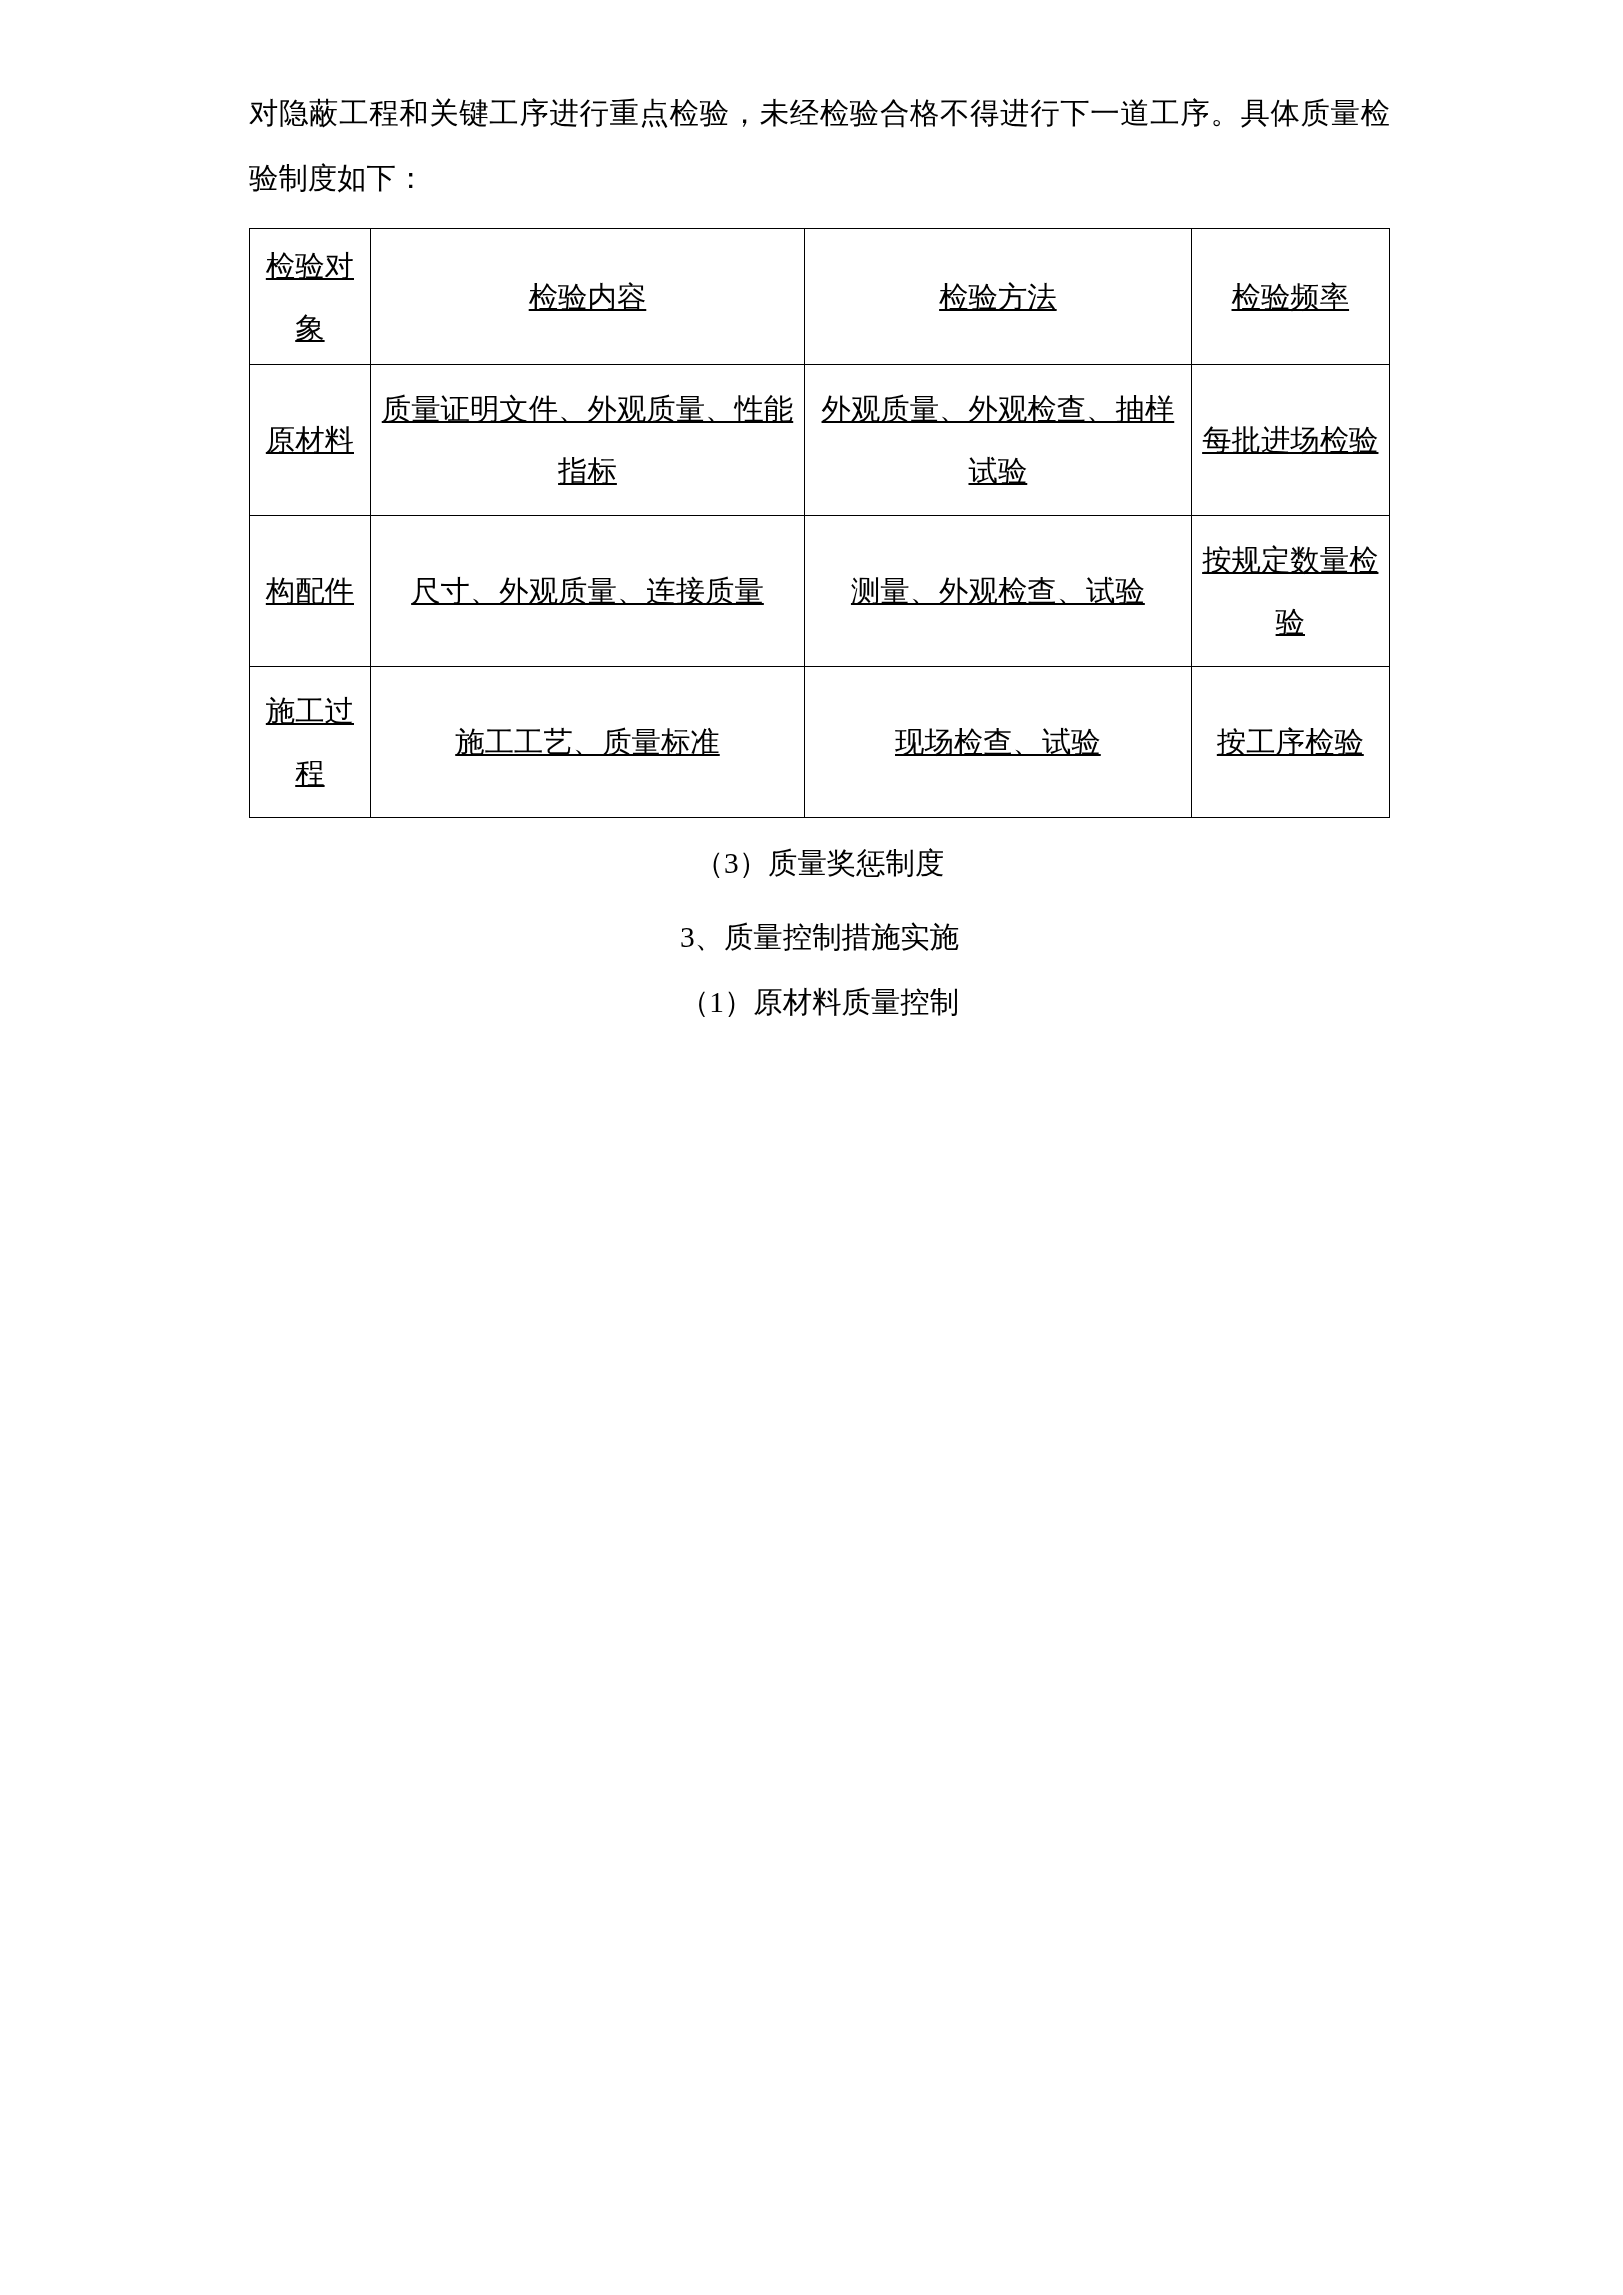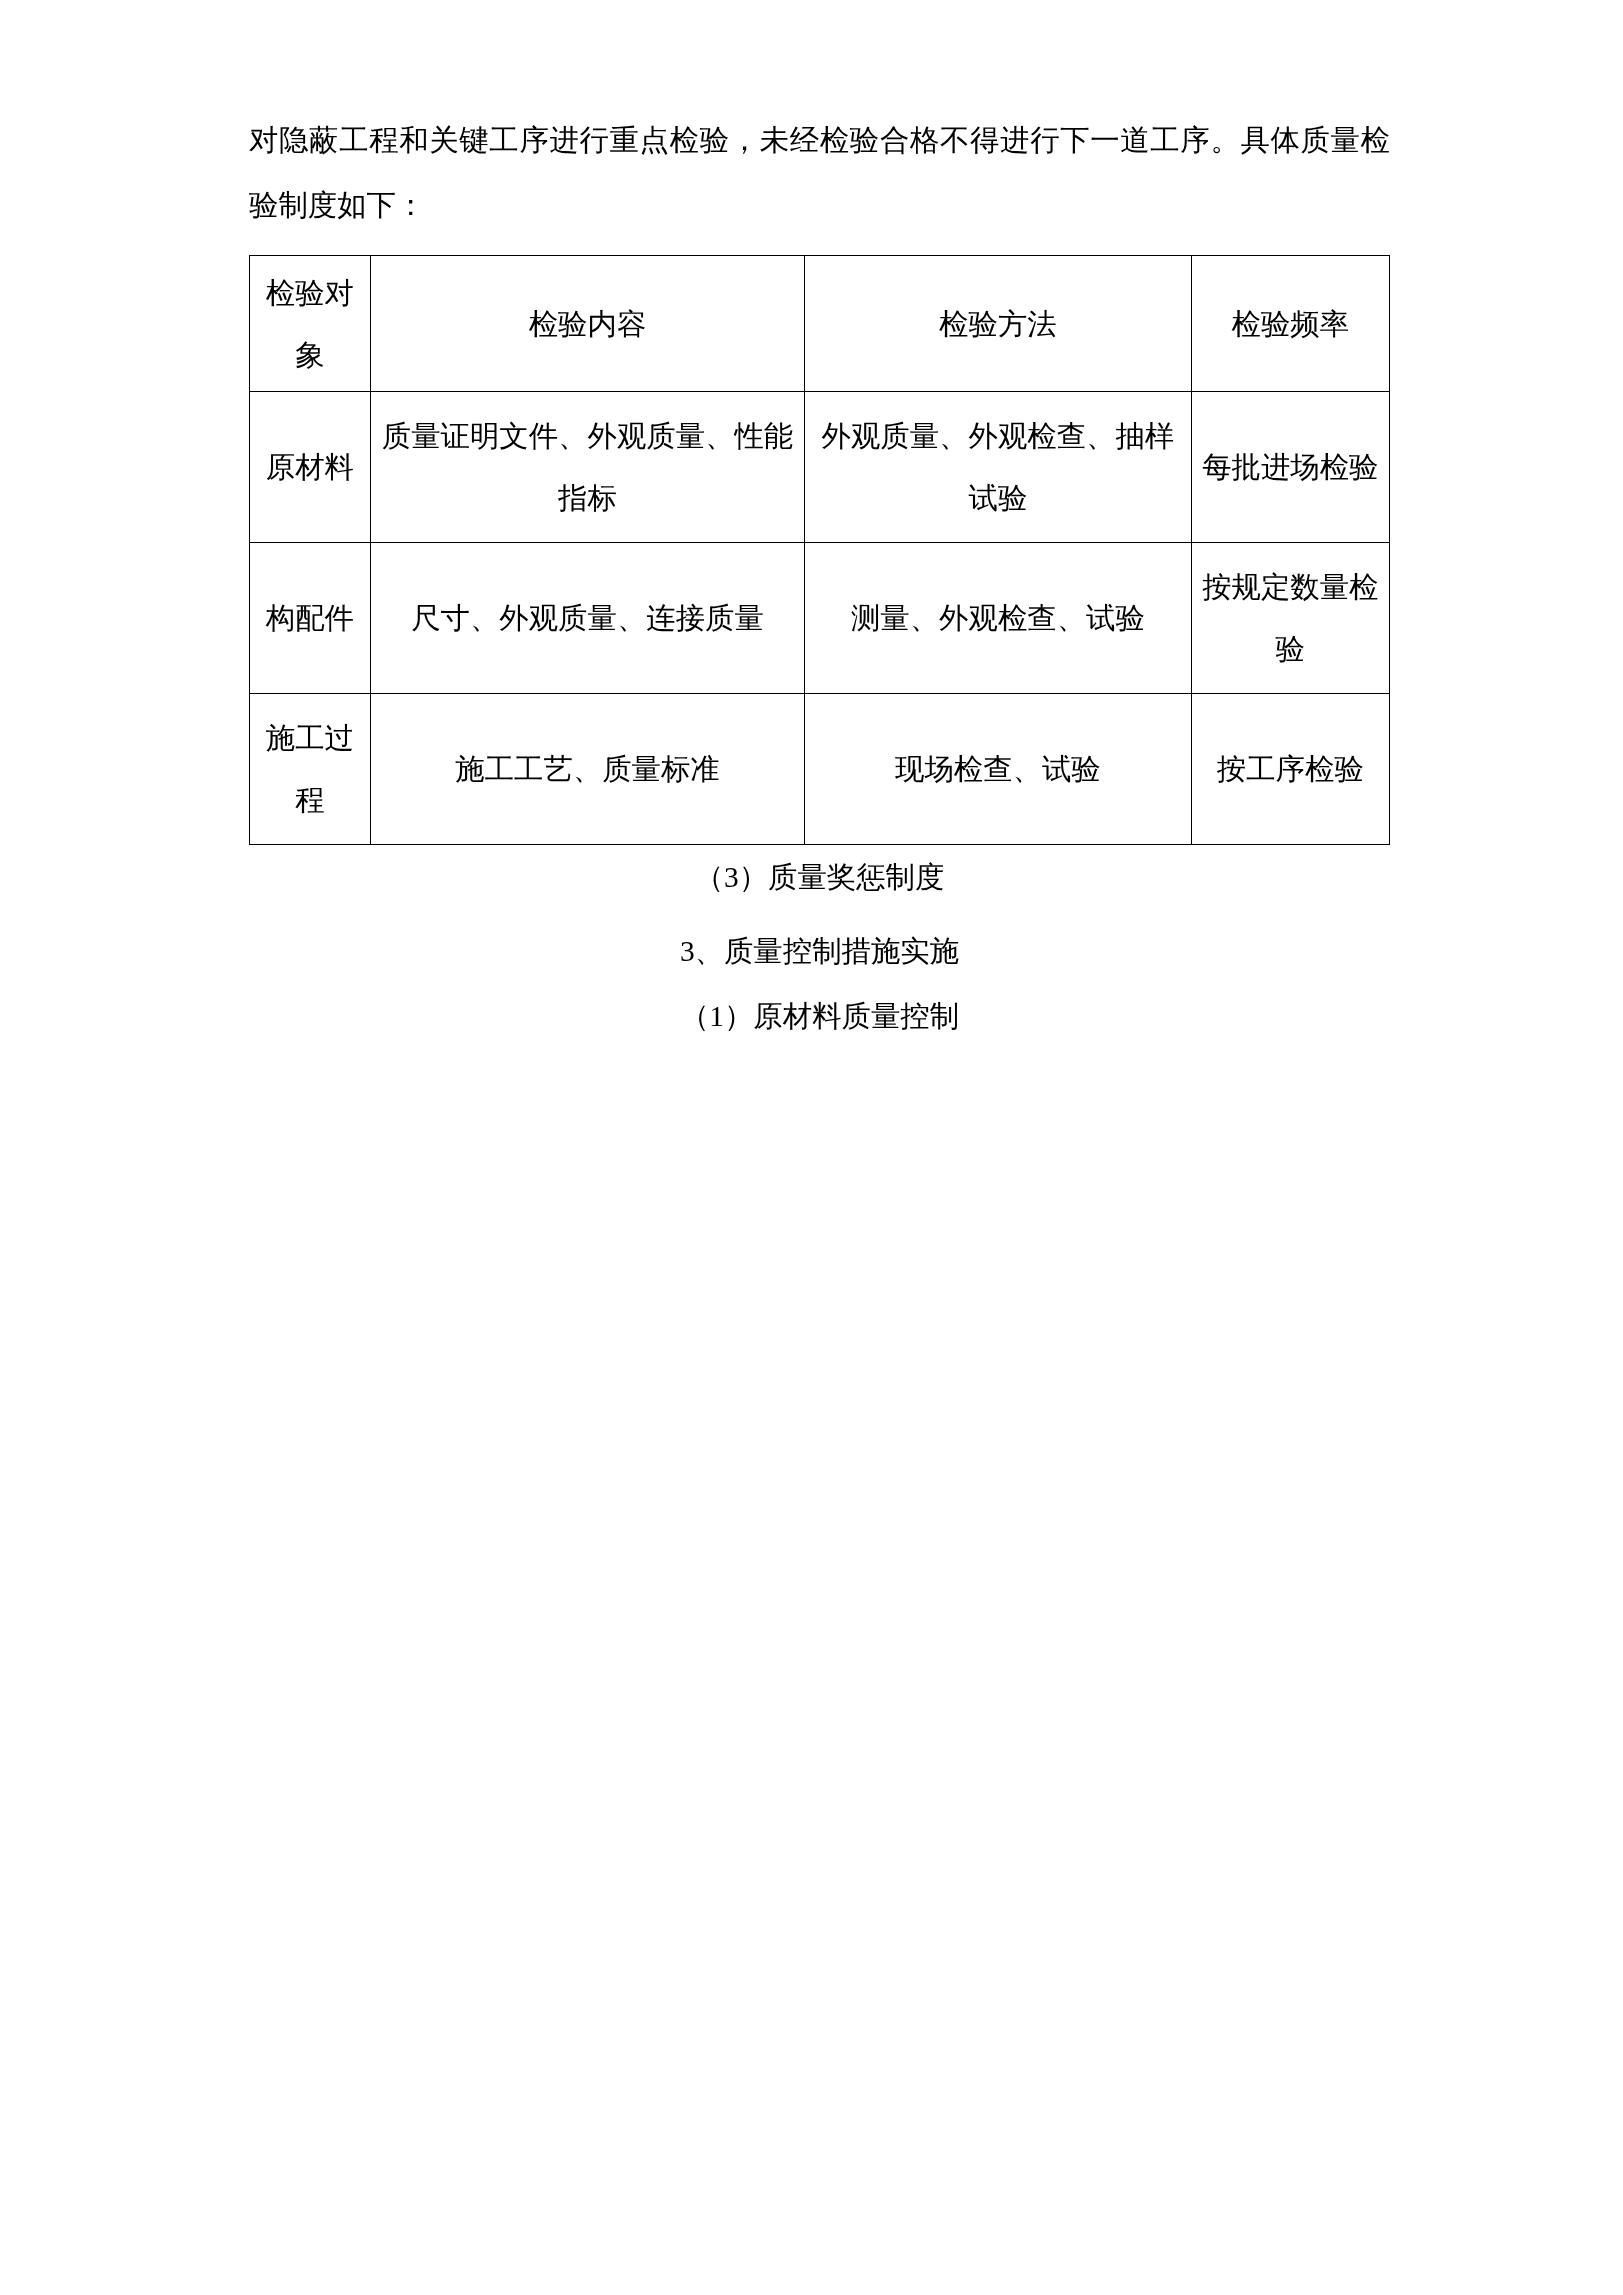--- a/index.html
+++ b/index.html
@@ -7,40 +7,42 @@
   body {
     width: 1623px;
     height: 2295px;
     font-family: "Liberation Serif", "DejaVu Serif", serif;
     color: #000000;
     overflow: hidden;
   }
   .page {
     width: 1623px;
     height: 2295px;
-    padding: 108px 233px 0 249px;
+    padding: 81px 233px 0 249px;
   }
   .para {
     font-size: 29.4px;
     line-height: 65px;
     text-align: justify;
     word-break: break-all;
   }
   .indent { text-indent: 59px; }
   .heading-line {
     font-size: 29.4px;
     line-height: 65px;
     text-align: center;
   }
   .gap-before { margin-top: 9.2px; }
   table.qtable {
     width: 100%;
     border-collapse: collapse;
     table-layout: fixed;
     margin-top: 17px;
+    margin-bottom: 13px;
+    text-decoration: underline;
   }
   table.qtable td {
     border: 1.3px solid #000000;
     font-size: 29.4px;
     line-height: 62px;
     text-align: center;
     vertical-align: middle;
     padding: 5.2px 9.2px;
     word-break: break-all;
   }

